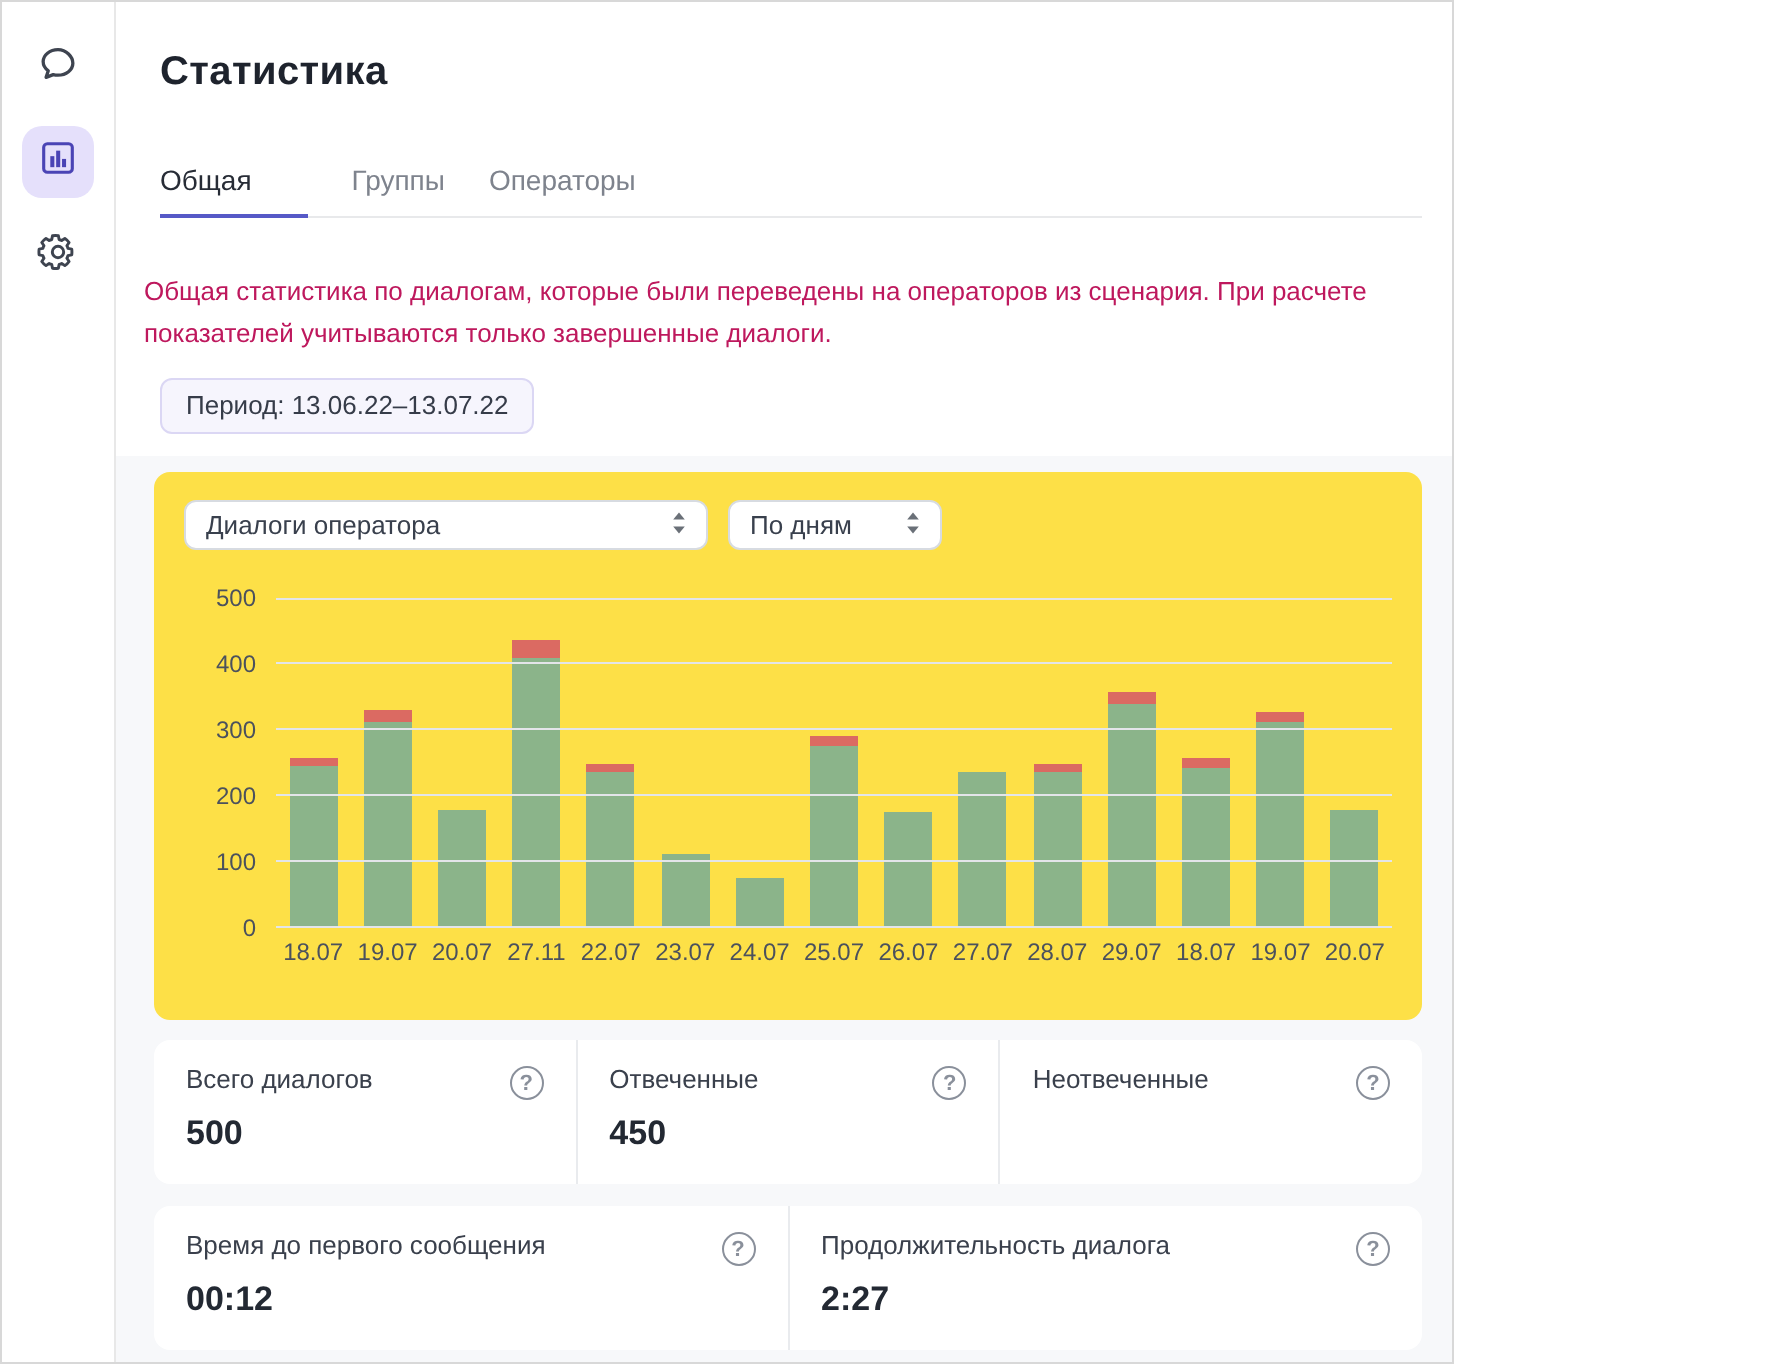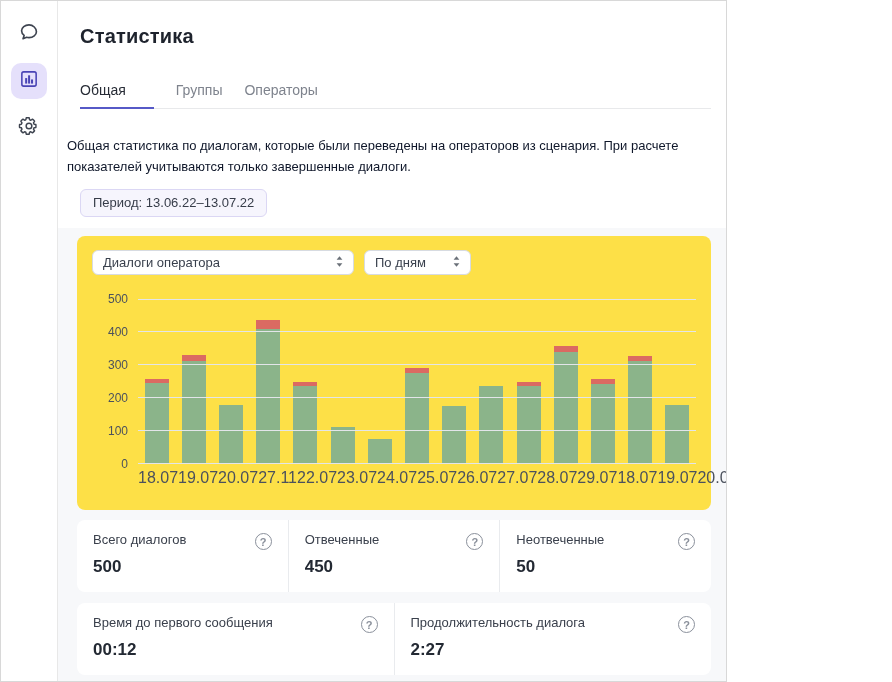--- a/index.html
+++ b/index.html
@@ -11,21 +11,21 @@
   .nav-item{width:36px;height:36px;border-radius:10px;display:flex;align-items:center;
             justify-content:center;cursor:pointer;}
   .nav-item.active{background:#E5E0FB;}
   
   .main{flex:1;min-width:0;display:flex;flex-direction:column;background:#fff;}
   .title{margin:24px 0 0 22px;font-size:20px;font-weight:700;color:#1E232D;letter-spacing:.2px;}
   .tabs{display:flex;gap:22px;margin:34px 15px 0 22px;border-bottom:1px solid #E8E9EB;}
   .tab{font-size:14px;color:#7E838D;padding-bottom:9px;cursor:pointer;}
   .tab.active{color:#272C36;font-weight:500;border-bottom:2px solid #5659C7;
               margin-bottom:-1px;padding-right:28px;}
-  .description{margin:26px 15px 0 9px;font-size:13px;line-height:21px;color:#0f172a;}
+  .description{margin:26px 15px 0 14px;font-size:13px;line-height:21px;color:#be185d;}
   .period-chip{display:inline-block;width:fit-content;margin:12px 0 0 22px;padding:5px 12px 6px;
                background:#F6F5FD;border:1px solid #DBD7F4;border-radius:6px;font-size:13px;color:#363C49;cursor:pointer;}
   
   .board{flex:1;background:#F7F8FA;margin-top:11px;padding:8px 15px 0 19px;box-sizing:border-box;}
   .panel{background:#fde047;border-radius:8px;height:274px;box-sizing:border-box;padding:14px 15px 0 15px;}
   .selects{display:flex;gap:10px;}
   .select{height:25px;border:1px solid #D7DBE1;border-radius:6px;background:#fff;display:flex;
           align-items:center;justify-content:space-between;padding:0 9px 0 10px;font-size:13px;
           color:#39404D;box-sizing:border-box;cursor:pointer;}
   .select.metric{width:262px;}
@@ -35,21 +35,21 @@
   .chart-grid{display:flex;}
   .y-axis{width:46px;position:relative;height:165px;flex-shrink:0;}
   .y-tick{position:absolute;right:10px;font-size:12px;color:#4B515D;line-height:14px;}
   .plot{flex:1;position:relative;height:165px;}
   .gridline{position:absolute;left:0;right:0;height:1px;background:#E3E5E9;}
   .bars{position:absolute;left:0;right:0;top:0;bottom:0;display:flex;align-items:flex-end;}
   .bar-slot{flex:1;display:flex;justify-content:center;align-items:flex-end;height:100%;}
   .bar{width:24px;display:flex;flex-direction:column;justify-content:flex-end;}
   .seg{width:100%;}
   .x-labels{display:flex;margin:5px 0 0 46px;}
-  .x-label{flex:1;text-align:center;font-size:16px;color:#4B515D;}
+  .x-label{flex:1;text-align:center;font-size:12px;color:#4B515D;}
   
   .stat-row{background:#fff;border-radius:8px;height:72px;display:flex;margin-top:10px;}
   .stat-row.second{margin-top:11px;}
   .stat-cell{flex:1;padding:12px 16px;box-sizing:border-box;min-width:0;}
   .stat-cell + .stat-cell{border-left:1px solid #E9EBEE;}
   .stat-head{display:flex;justify-content:space-between;align-items:flex-start;}
   .stat-label{font-size:13px;color:#3A404C;}
   .help{width:17px;height:17px;border:1.5px solid #8A909B;border-radius:50%;color:#8A909B;
         font-size:11px;font-weight:700;display:flex;align-items:center;justify-content:center;
         box-sizing:border-box;cursor:pointer;margin-top:1px;flex-shrink:0;}
@@ -263,21 +263,20 @@
             <span class="stat-label">Отвеченные</span>
             <span class="help">?</span>
           </div>
           <div class="stat-value">450</div>
         </div>
         <div class="stat-cell">
           <div class="stat-head">
             <span class="stat-label">Неотвеченные</span>
             <span class="help">?</span>
           </div>
-          <div class="stat-value">50</div>
         </div>
       </div>
 
       <div class="stat-row second">
         <div class="stat-cell">
           <div class="stat-head">
             <span class="stat-label">Время до первого сообщения</span>
             <span class="help">?</span>
           </div>
           <div class="stat-value">00:12</div>

